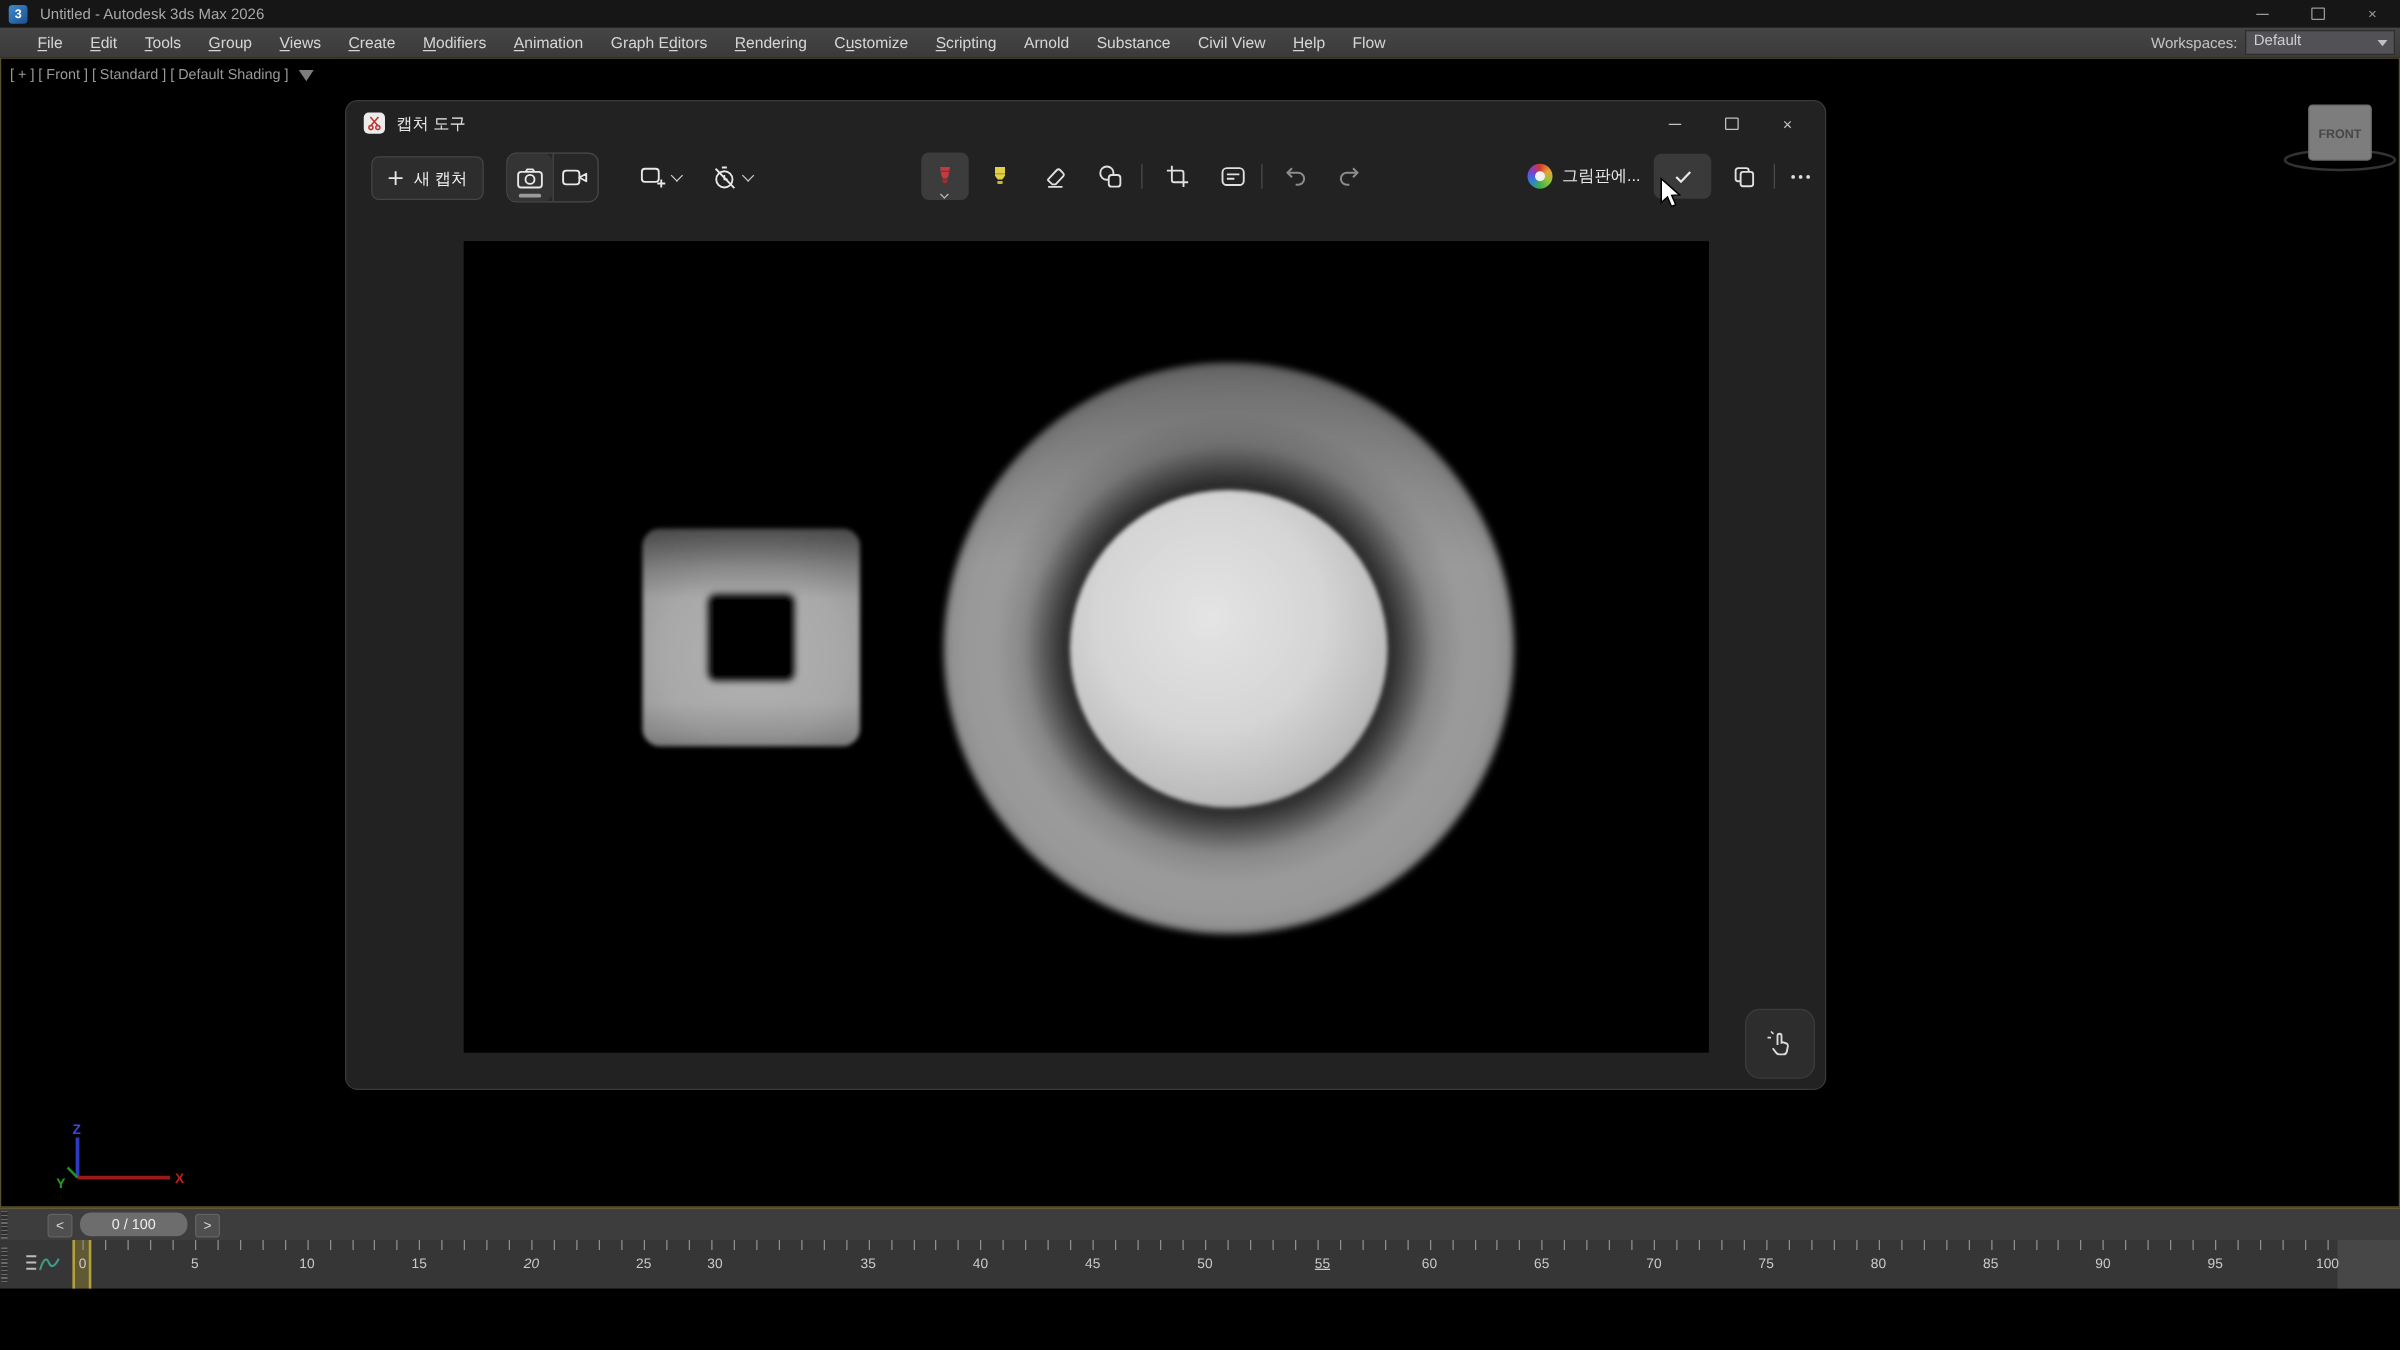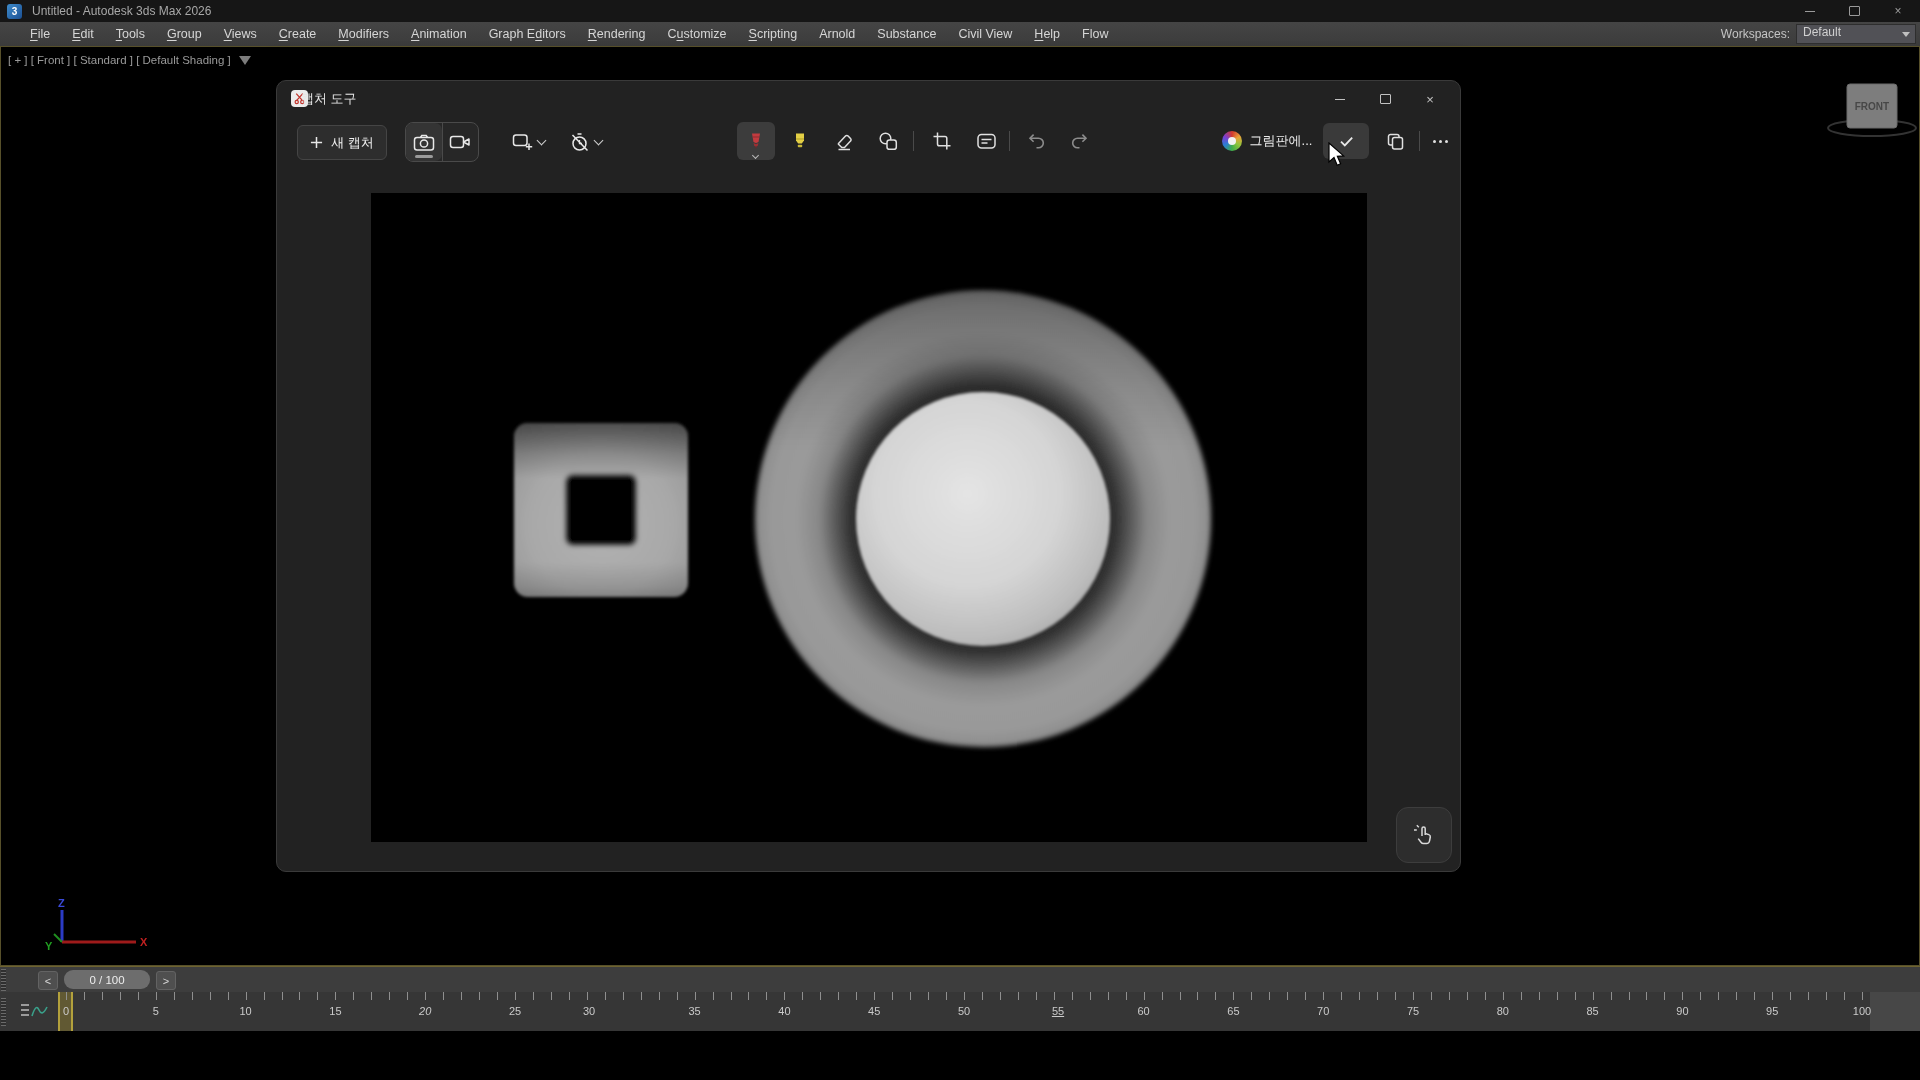--- a/index.html
+++ b/index.html
@@ -31,21 +31,21 @@
   
   .viewport{left:0;top:46px;width:1920px;height:920px;background:#000;border:1px solid #57502a;box-sizing:border-box;}
   .vp-label{left:8px;top:54px;font-size:11.5px;color:#9a9a9a;display:flex;align-items:center;gap:8px;}
   .vp-funnel{width:0;height:0;border-left:6px solid transparent;border-right:6px solid transparent;border-top:9px solid #7d7d7d;}
   
   .snip-win{left:276px;top:80px;width:1185px;height:792px;background:#222222;border:1px solid #3a3a3a;
             border-radius:10px;box-shadow:0 10px 40px rgba(0,0,0,.65);box-sizing:border-box;}
   .snip-titlebar{position:absolute;left:0;top:0;width:100%;height:34px;}
   .snip-app-icon{position:absolute;left:14px;top:9px;width:17px;height:17px;border-radius:4px;background:#ececec;
                  display:flex;align-items:center;justify-content:center;}
-  .snip-title{position:absolute;left:24px;top:9px;font-size:13px;color:#e6e6e6;text-align:center;}
+  .snip-title{position:absolute;left:40px;top:9px;font-size:13px;color:#e6e6e6;text-align:center;}
   .snip-ctrl{position:absolute;top:6px;width:30px;height:24px;display:flex;align-items:center;justify-content:center;color:#c2c2c2;font-size:13px;}
   
   .tb-btn{position:absolute;display:flex;align-items:center;justify-content:center;border-radius:6px;}
   .newcap{left:20px;top:44px;width:88px;height:33px;background:#2d2d2d;border:1px solid #454545;gap:8px;
           color:#f0f0f0;font-size:13px;}
   .segmented{left:128px;top:41px;width:72px;height:38px;border:1px solid #4a4a4a;background:#272727;border-radius:8px;display:flex;}
   .seg-cell{width:36px;height:100%;display:flex;align-items:center;justify-content:center;position:relative;}
   .seg-cell.active{background:#343434;border-radius:7px;}
   .seg-underline{position:absolute;bottom:3px;left:9px;width:18px;height:3px;border-radius:2px;background:#9a9a9a;}
   .seg-div{width:1px;height:100%;background:#4a4a4a;}
@@ -445,21 +445,21 @@
       <div class="tick" style="left: 461.12px;"></div>
       <div class="tick" style="left: 479.08px;"></div>
       <div class="tick" style="left: 497.04px;"></div>
       <div class="tick" style="left: 515px;"></div>
       <div class="tick-label" style="left: 515px;">25</div>
       <div class="tick" style="left: 532.96px;"></div>
       <div class="tick" style="left: 550.92px;"></div>
       <div class="tick" style="left: 568.88px;"></div>
       <div class="tick" style="left: 586.84px;"></div>
       <div class="tick" style="left: 604.8px;"></div>
-      <div class="tick-label" style="left: 589px;">30</div>
+      <div class="tick-label" style="left: 572px;">30</div>
       <div class="tick" style="left: 622.76px;"></div>
       <div class="tick" style="left: 640.72px;"></div>
       <div class="tick" style="left: 658.68px;"></div>
       <div class="tick" style="left: 676.64px;"></div>
       <div class="tick" style="left: 694.6px;"></div>
       <div class="tick-label" style="left: 694.6px;">35</div>
       <div class="tick" style="left: 712.56px;"></div>
       <div class="tick" style="left: 730.52px;"></div>
       <div class="tick" style="left: 748.48px;"></div>
       <div class="tick" style="left: 766.44px;"></div>

